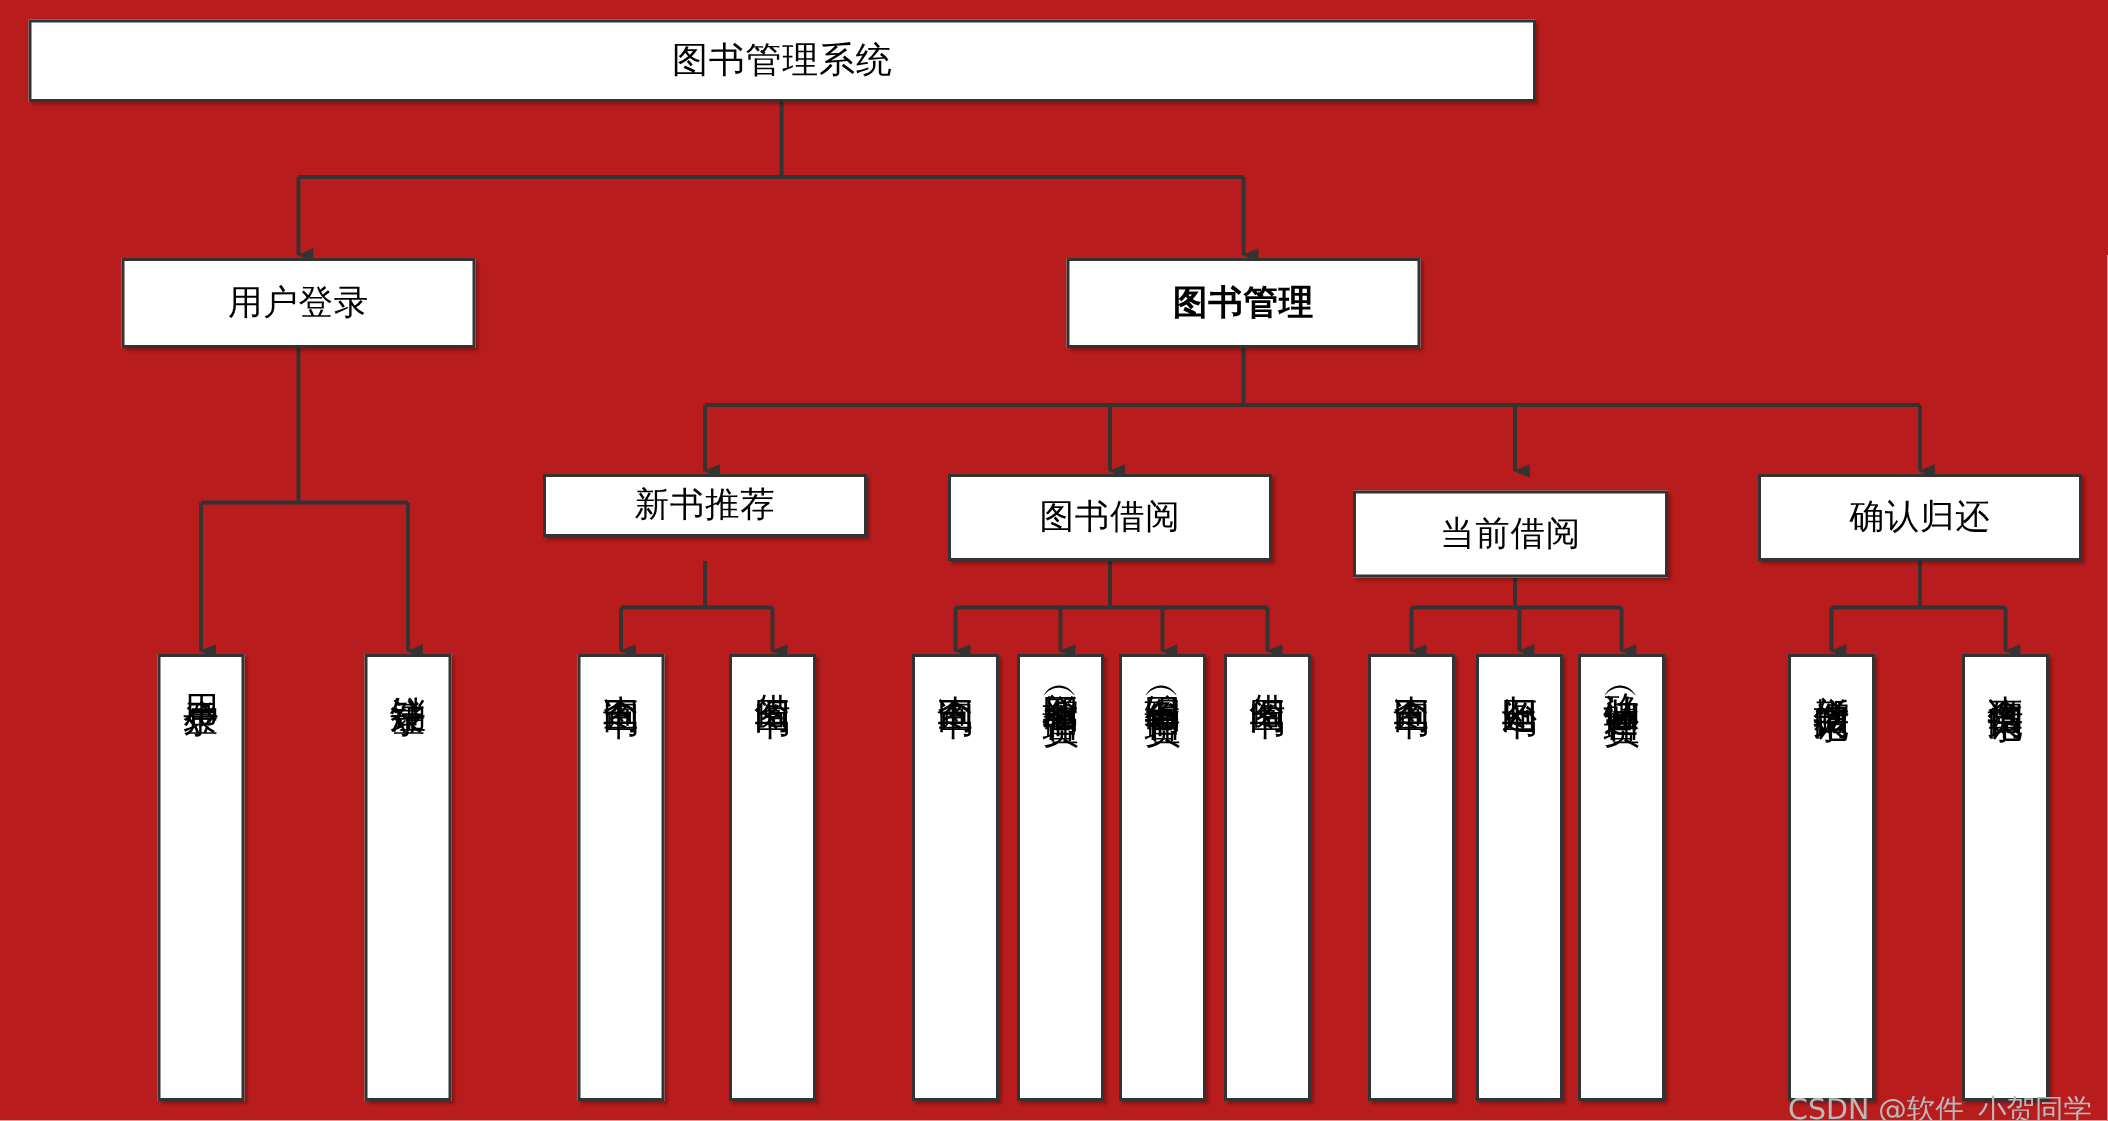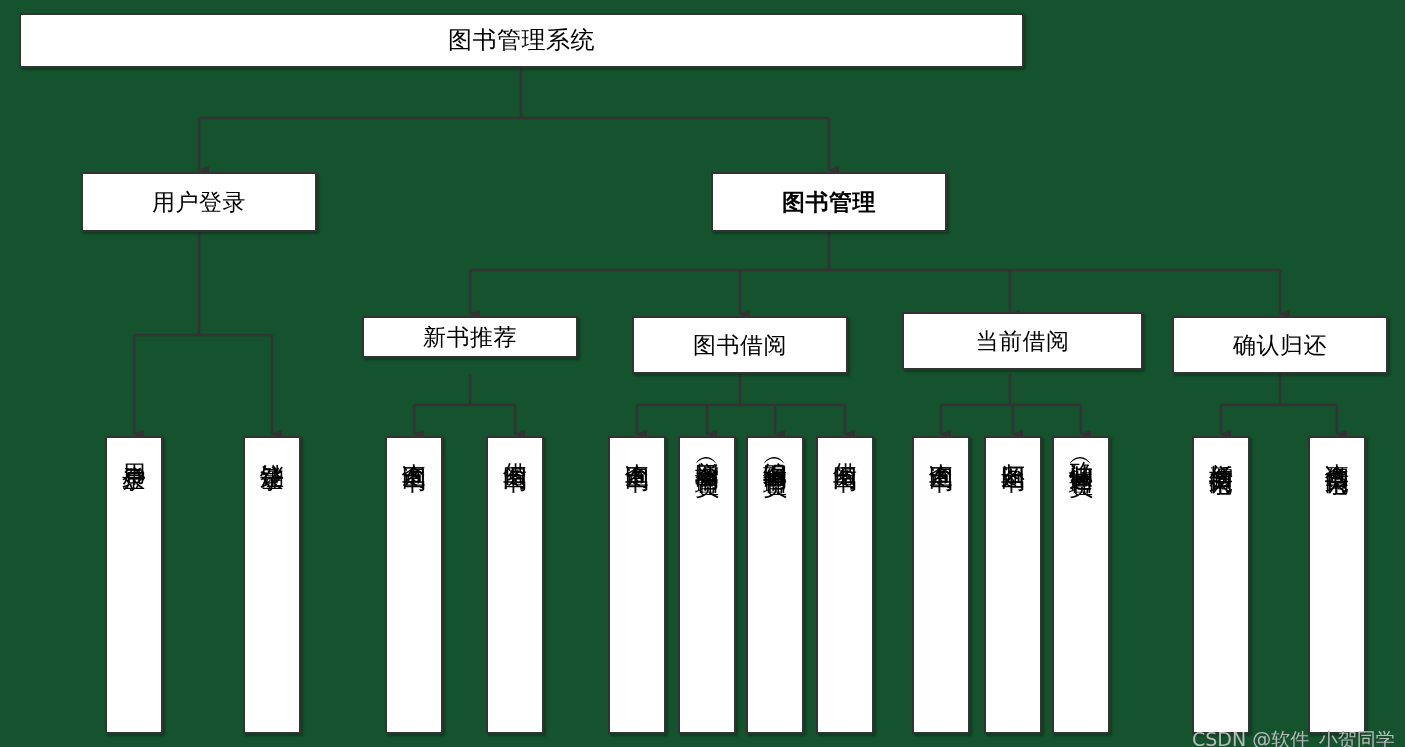--- a/index.html
+++ b/index.html
@@ -8,21 +8,21 @@
     padding: 0;
     background: #ffffff;
   }
   body {
     font-family: "DejaVu Sans", "Liberation Sans", sans-serif;
   }
   #canvas {
     position: relative;
     width: 1405px;
     height: 747px;
-    background: #14532d;
+    background: #b91c1c;
     overflow: hidden;
   }
   #edges {
     position: absolute;
     left: 0;
     top: 0;
     width: 1405px;
     height: 747px;
     pointer-events: none;
   }
@@ -136,21 +136,21 @@
       </div>
       <div class="node horiz" style="left: 711px; top: 172px; width: 236px; height: 60px; font-weight: bold;">
         <span class="label">图书管理</span>
       </div>
       <div class="node horiz" style="left: 362px; top: 316px; width: 216px; height: 42px;">
         <span class="label">新书推荐</span>
       </div>
       <div class="node horiz" style="left: 632px; top: 316px; width: 216px; height: 58px;">
         <span class="label">图书借阅</span>
       </div>
-      <div class="node horiz" style="left: 902px; top: 312px; width: 241px; height: 58px;">
+      <div class="node horiz" style="left: 902px; top: 327px; width: 210px; height: 58px;">
         <span class="label">当前借阅</span>
       </div>
       <div class="node horiz" style="left: 1172px; top: 316px; width: 216px; height: 58px;">
         <span class="label">确认归还</span>
       </div>
       <div class="node vert" style="left: 105px; top: 436px; width: 58px; height: 298px;">
         <span class="label">用户登录</span>
       </div>
       <div class="node vert" style="left: 243px; top: 436px; width: 58px; height: 298px;">
         <span class="label">注销登录</span>

